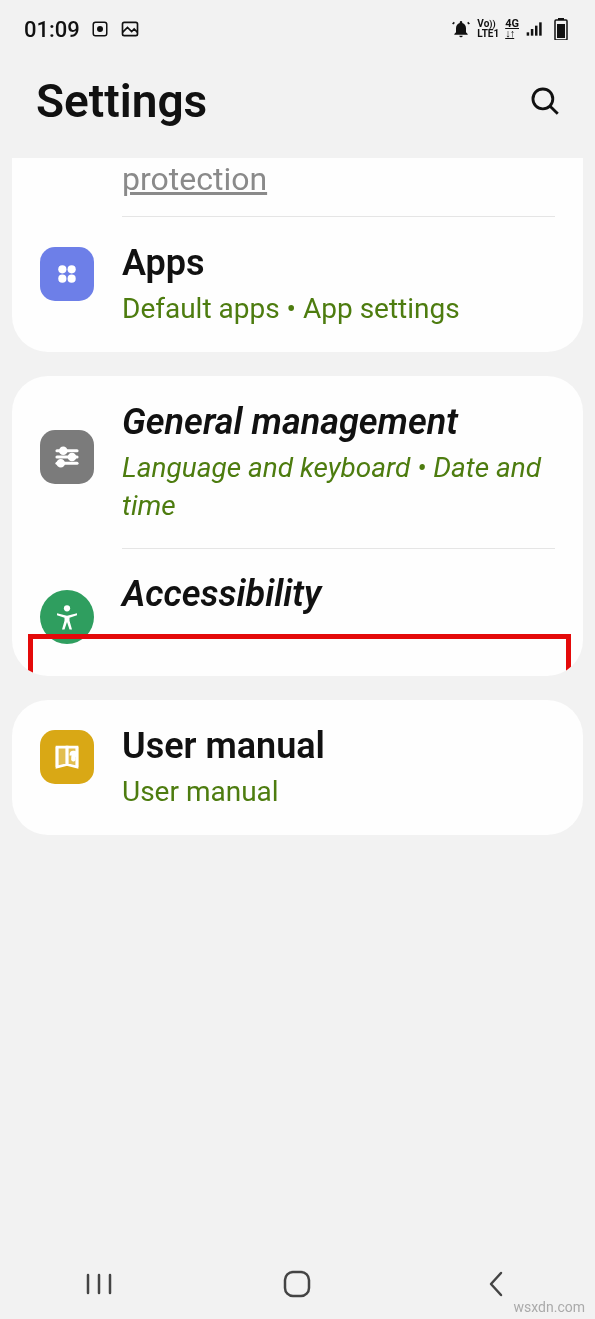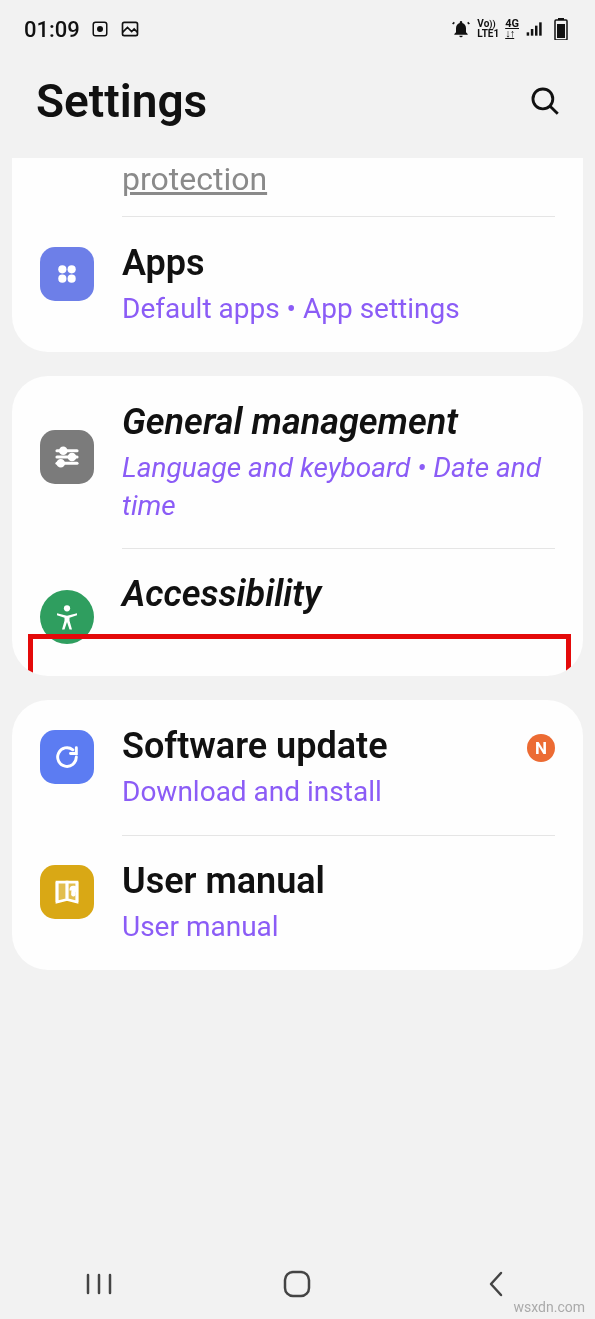--- a/index.html
+++ b/index.html
@@ -81,21 +81,21 @@
     .item-body { flex: 1; min-width: 0; }
     .item-title {
       font-size: 36px;
       font-weight: 600;
       color: #111;
       line-height: 1.25;
       margin-bottom: 4px;
     }
     .item-sub {
       font-size: 28px;
-      color: #8b5cf6;
+      color: #4d7c0f;
       line-height: 1.35;
     }
     .partial-sub {
       font-size: 32px;
       color: #8a8a8a;
       padding-left: 110px;
       padding-top: 2px;
       padding-bottom: 18px;
       text-decoration: underline;
     }
@@ -247,33 +247,20 @@
     </div>
     <div class="item-body">
       <div class="item-title">Accessibility</div>
     </div>
   </div>
   <div class="highlight" style="top:258px;height:190px;"></div>
 </div>
 
 <div class="card">
   <div class="item">
-    <div class="item-icon blue2">
-      <svg width="28" height="28" viewBox="0 0 24 24" fill="none" stroke="#fff" stroke-width="2.5" stroke-linecap="round">
-          <path d="M20 12a8 8 0 1 1-3-6.2"></path>
-          <polyline points="20 4 20 9 15 9"></polyline>
-        </svg>
-    </div>
-    <div class="item-body">
-      <div class="item-title">Software update</div>
-      <div class="item-sub">Download and install</div>
-    </div>
-    <div class="badge-n">N</div>
-  </div>
-  <div class="item">
     <div class="item-icon yellow">
       <svg width="30" height="30" viewBox="0 0 24 24" fill="none" stroke="#fff" stroke-width="2.2">
           <path d="M4 4 L4 20 L12 18 L12 4 Z" fill="#fff" fill-opacity="0.25"></path>
           <path d="M12 4 L20 4 L20 20 L12 18 Z" fill="#fff" fill-opacity="0.25"></path>
           <line x1="4" y1="4" x2="4" y2="20"></line>
           <line x1="20" y1="4" x2="20" y2="20"></line>
           <text x="15" y="14" font-size="9" fill="#fff" font-weight="700">?</text>
         </svg>
     </div>
     <div class="item-body">

